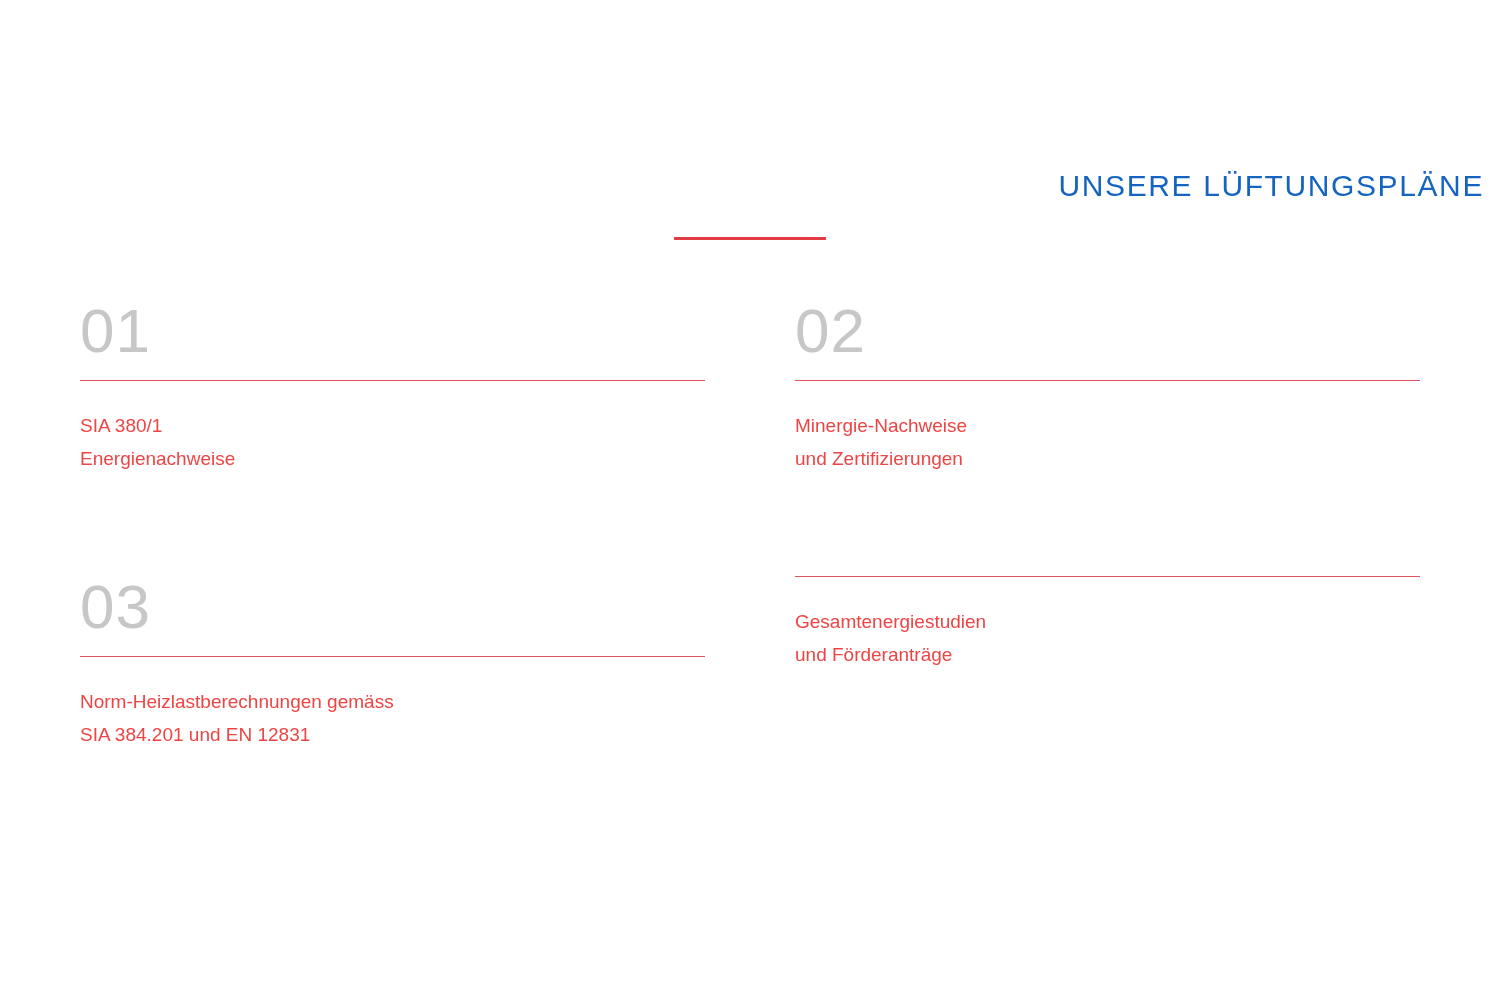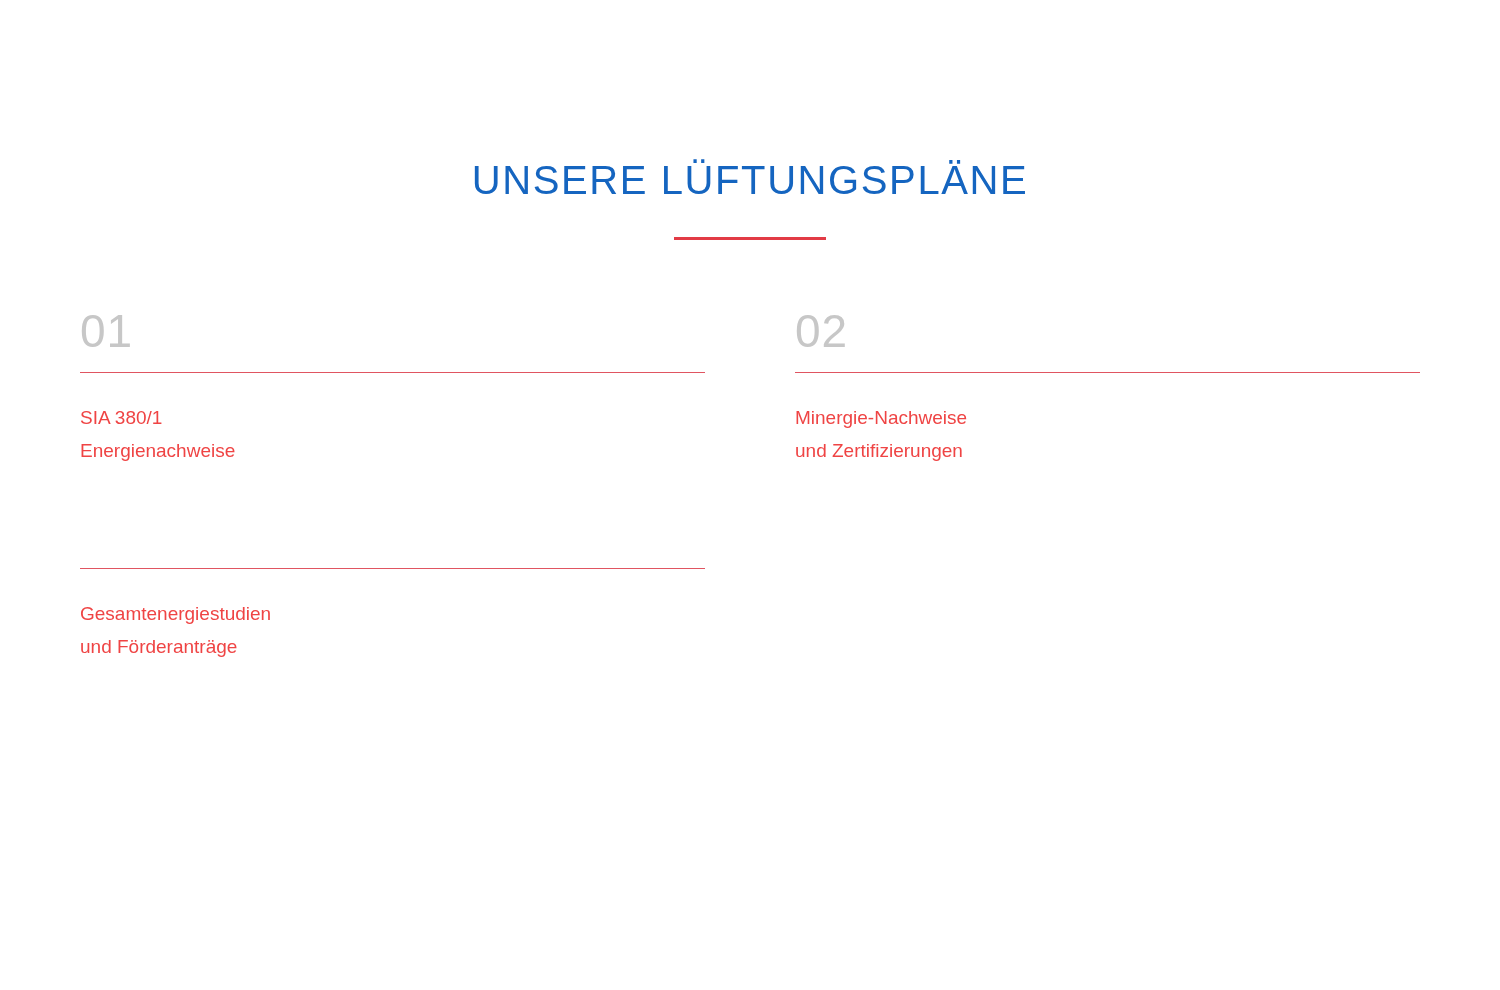--- a/index.html
+++ b/index.html
@@ -22,27 +22,28 @@
     box-sizing: border-box;
   }
 
   
   .section-header {
     width: 100%;
     text-align: center;
     padding-top: 152px;
   }
   .section-title {
-    font-size: 40px;
+    font-size: 30px;
     letter-spacing: 1.6px;
     color: #1565c0;
     font-weight: 400;
     line-height: 1.2;
-    margin: 4px;
+    margin: 16px;
     text-transform: uppercase;
+    text-align: right;
   }
   .title-underline {
     width: 152px;
     height: 3px;
     background: #e23b45;
     margin: 33px auto 0 auto;
   }
 
   
   .items-grid {
@@ -54,27 +55,26 @@
     grid-template-columns: 625px 625px;
     column-gap: 90px;
     row-gap: 100px;
   }
 
   .item {
     position: relative;
   }
 
   .item-number {
-    font-size: 46px;
+    font-size: 62px;
     line-height: 1;
     color: #c7c7c7;
     font-weight: 400;
     letter-spacing: 1px;
     padding-bottom: 18px;
-    margin-top: 8px;
   }
 
   .item-rule {
     height: 1px;
     background: #e05561;
     width: 100%;
   }
 
   .item-text {
     margin-top: 28px;
@@ -111,20 +111,28 @@
 
     <div class="item">
       <div class="item-number">02</div>
       <div class="item-rule"></div>
       <div class="item-text">
         <span class="line">Minergie-Nachweise</span>
         <span class="line">und Zertifizierungen</span>
       </div>
     </div>
 
+    <div class="item">
+      <div class="item-number">03</div>
+      <div class="item-rule"></div>
+      <div class="item-text">
+        <span class="line">Norm-Heizlastberechnungen gemäss</span>
+        <span class="line">SIA 384.201 und EN 12831</span>
+      </div>
+    </div>
 
     <div class="item">
       <div class="item-rule"></div>
       <div class="item-text">
         <span class="line">Gesamtenergiestudien</span>
         <span class="line">und Förderanträge</span>
       </div>
     </div>
 
   </div>

